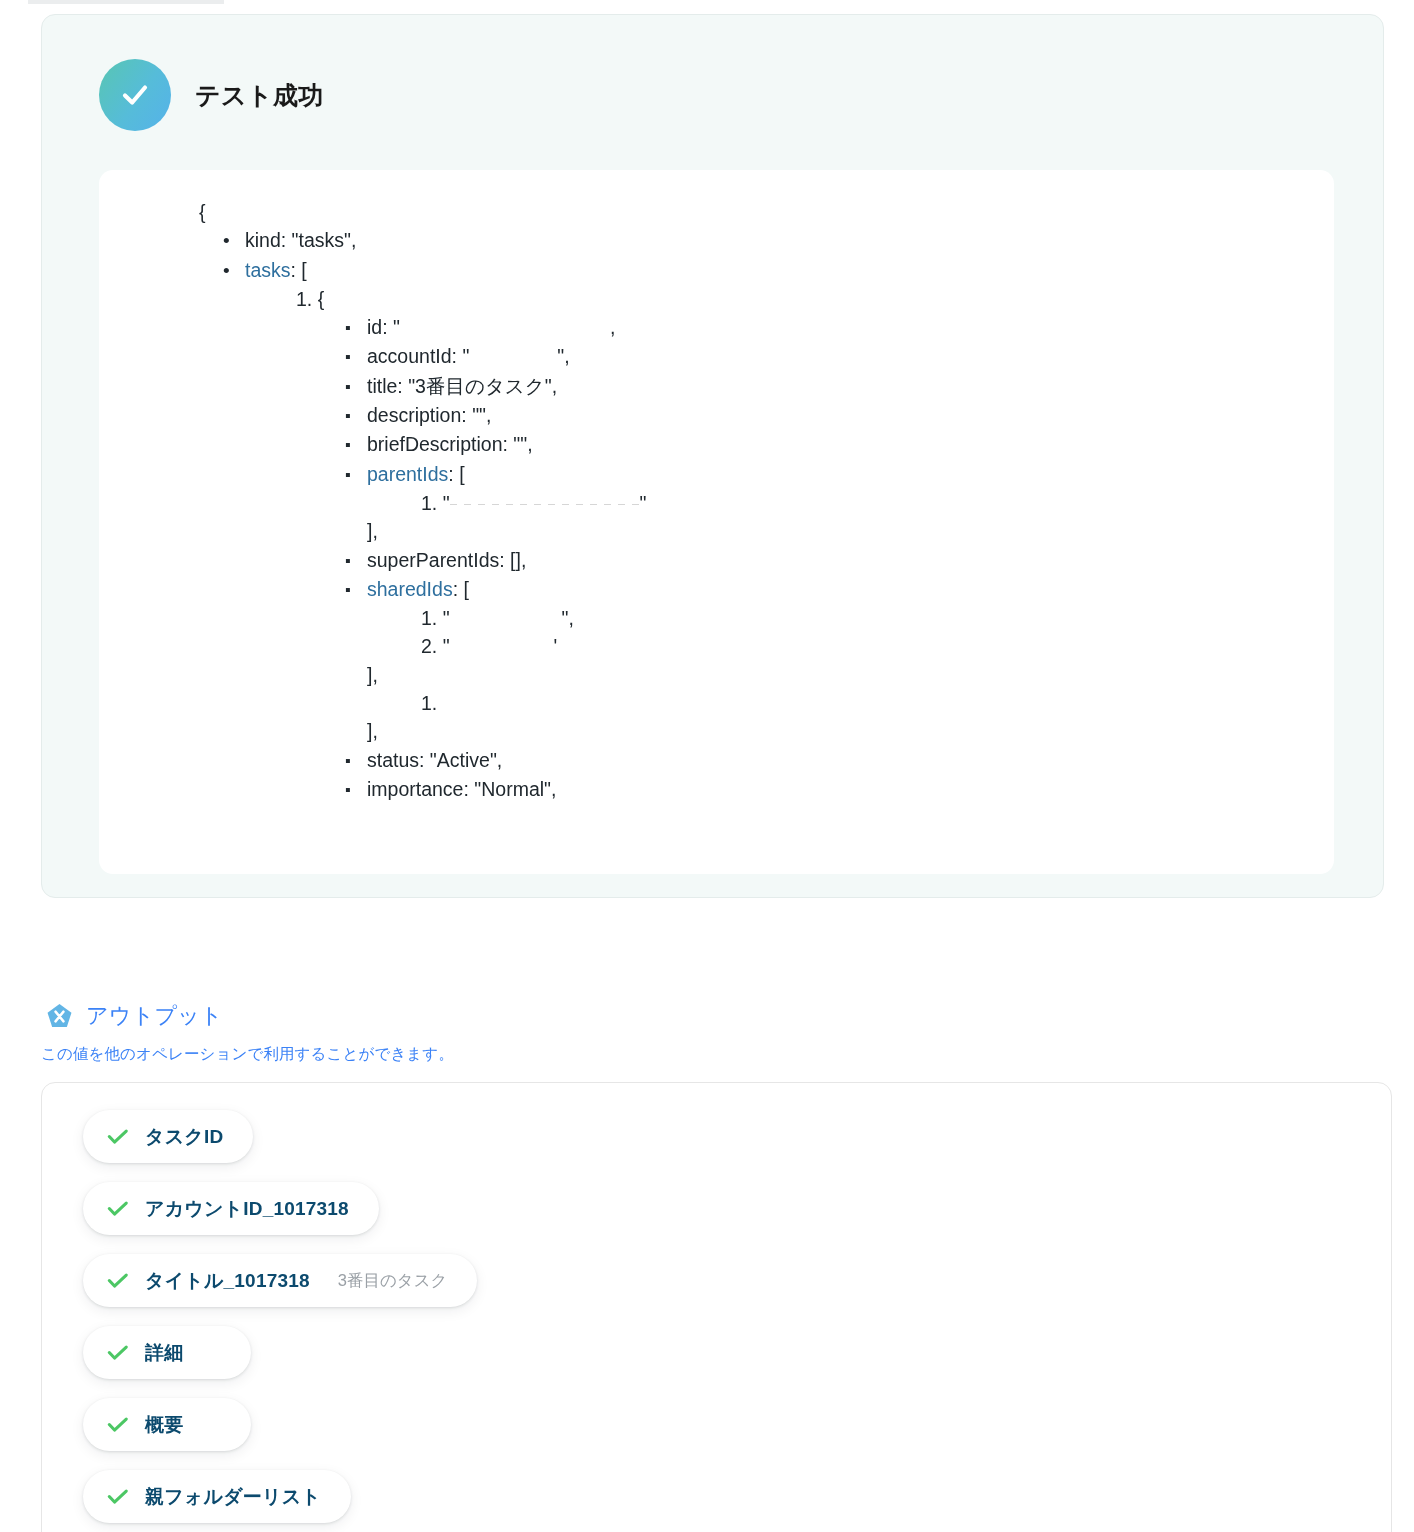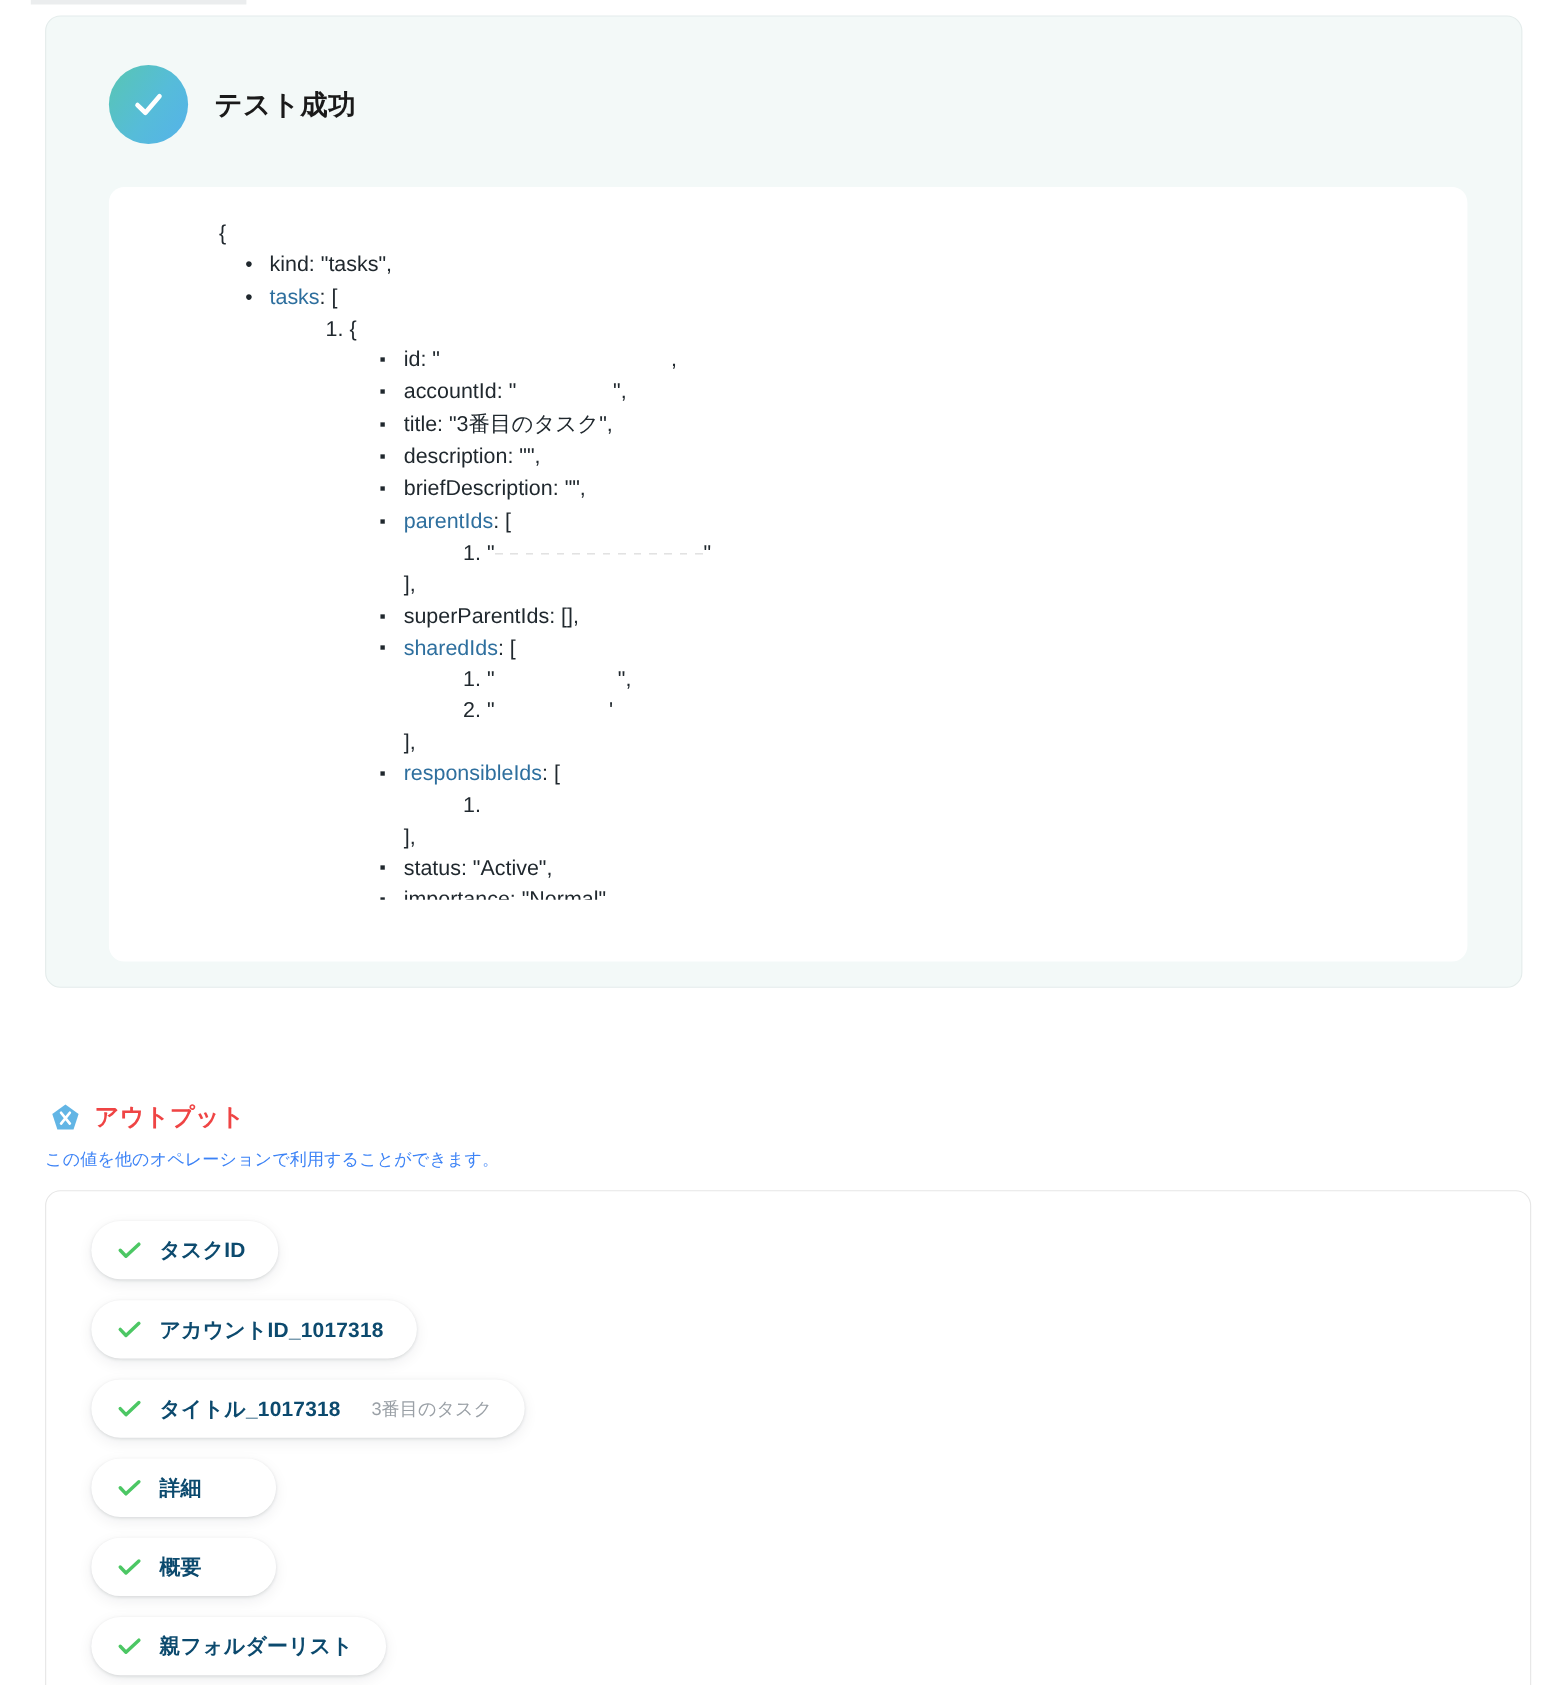--- a/index.html
+++ b/index.html
@@ -91,21 +91,21 @@
     background: repeating-linear-gradient(90deg,#d6d6d6 0 7px, transparent 7px 14px);
     vertical-align: 5px;
   }
 
   
   .out-head {
     position: absolute; left: 45px; top: 1001px;
     display: flex; align-items: center; gap: 12px;
   }
   .wrike-mark { width: 29px; height: 29px; display: block; flex: none; }
-  .out-title { font-size: 22px; font-weight: 700; color: #ef4444; letter-spacing: .3px; }
+  .out-title { font-size: 22px; font-weight: 400; color: #3b82f6; letter-spacing: .3px; }
   .out-sub {
     position: absolute; left: 41px; top: 1044px;
     font-size: 15.5px; color: #3b82f6; letter-spacing: .1px;
   }
 
   .out-panel {
     position: absolute; left: 41px; top: 1082px;
     width: 1351px; height: 470px;
     background: #ffffff;
     border: 1px solid #e6e6e6;
@@ -157,21 +157,20 @@
             <div class="json-line lvl3 bullet-square">description: "",</div>
             <div class="json-line lvl3 bullet-square">briefDescription: "",</div>
             <div class="json-line lvl3 bullet-square"><span class="k-blue">parentIds</span>: [</div>
             <div class="json-line lvl4">1. "<span class="redact-faint" style="width: 190px;"></span>"</div>
             <div class="json-line lvl3">],</div>
             <div class="json-line lvl3 bullet-square">superParentIds: [],</div>
             <div class="json-line lvl3 bullet-square"><span class="k-blue">sharedIds</span>: [</div>
             <div class="json-line lvl4">1. "<span class="redact" style="width: 112px;"></span>",</div>
             <div class="json-line lvl4">2. "<span class="redact" style="width: 104px;"></span>'</div>
             <div class="json-line lvl3">],</div>
-            <div class="json-line lvl3 bullet-square"><span class="k-blue">responsibleIds</span>: [</div>
             <div class="json-line lvl4">1.</div>
             <div class="json-line lvl3">],</div>
             <div class="json-line lvl3 bullet-square">status: "Active",</div>
             <div class="json-line lvl3 bullet-square">importance: "Normal",</div>
           </div>
       </div>
     </div>
 
   </section>
 

